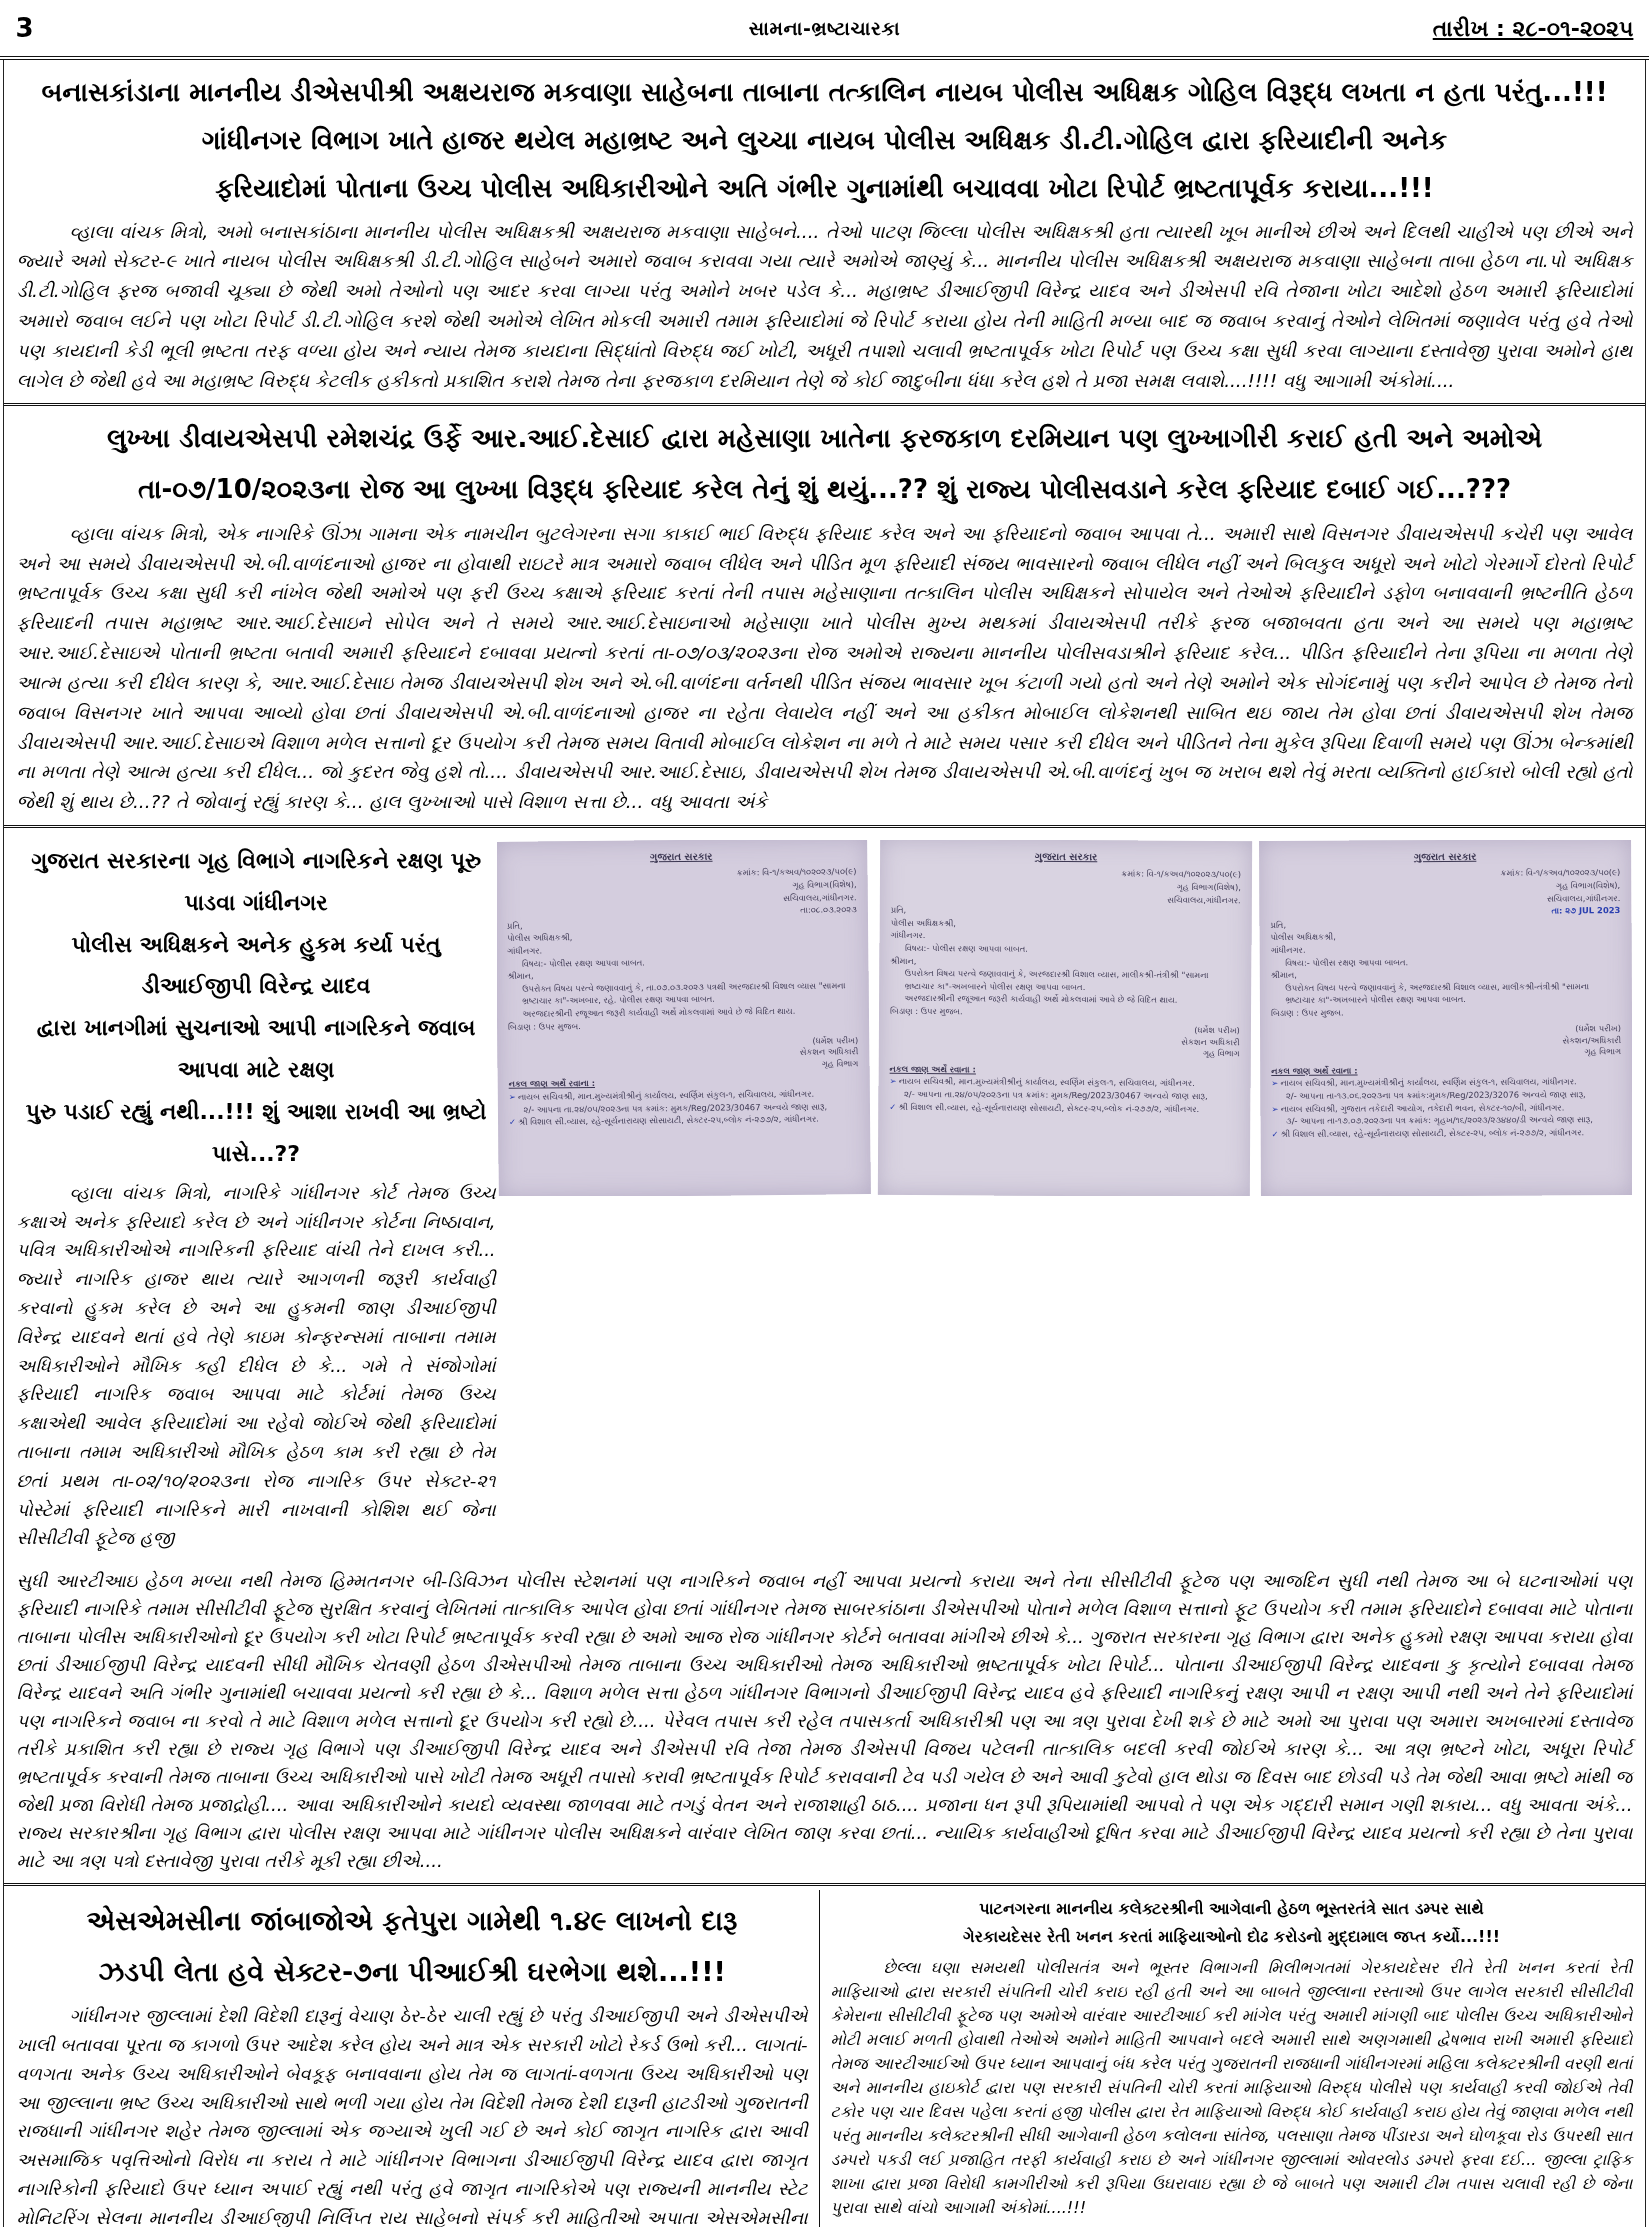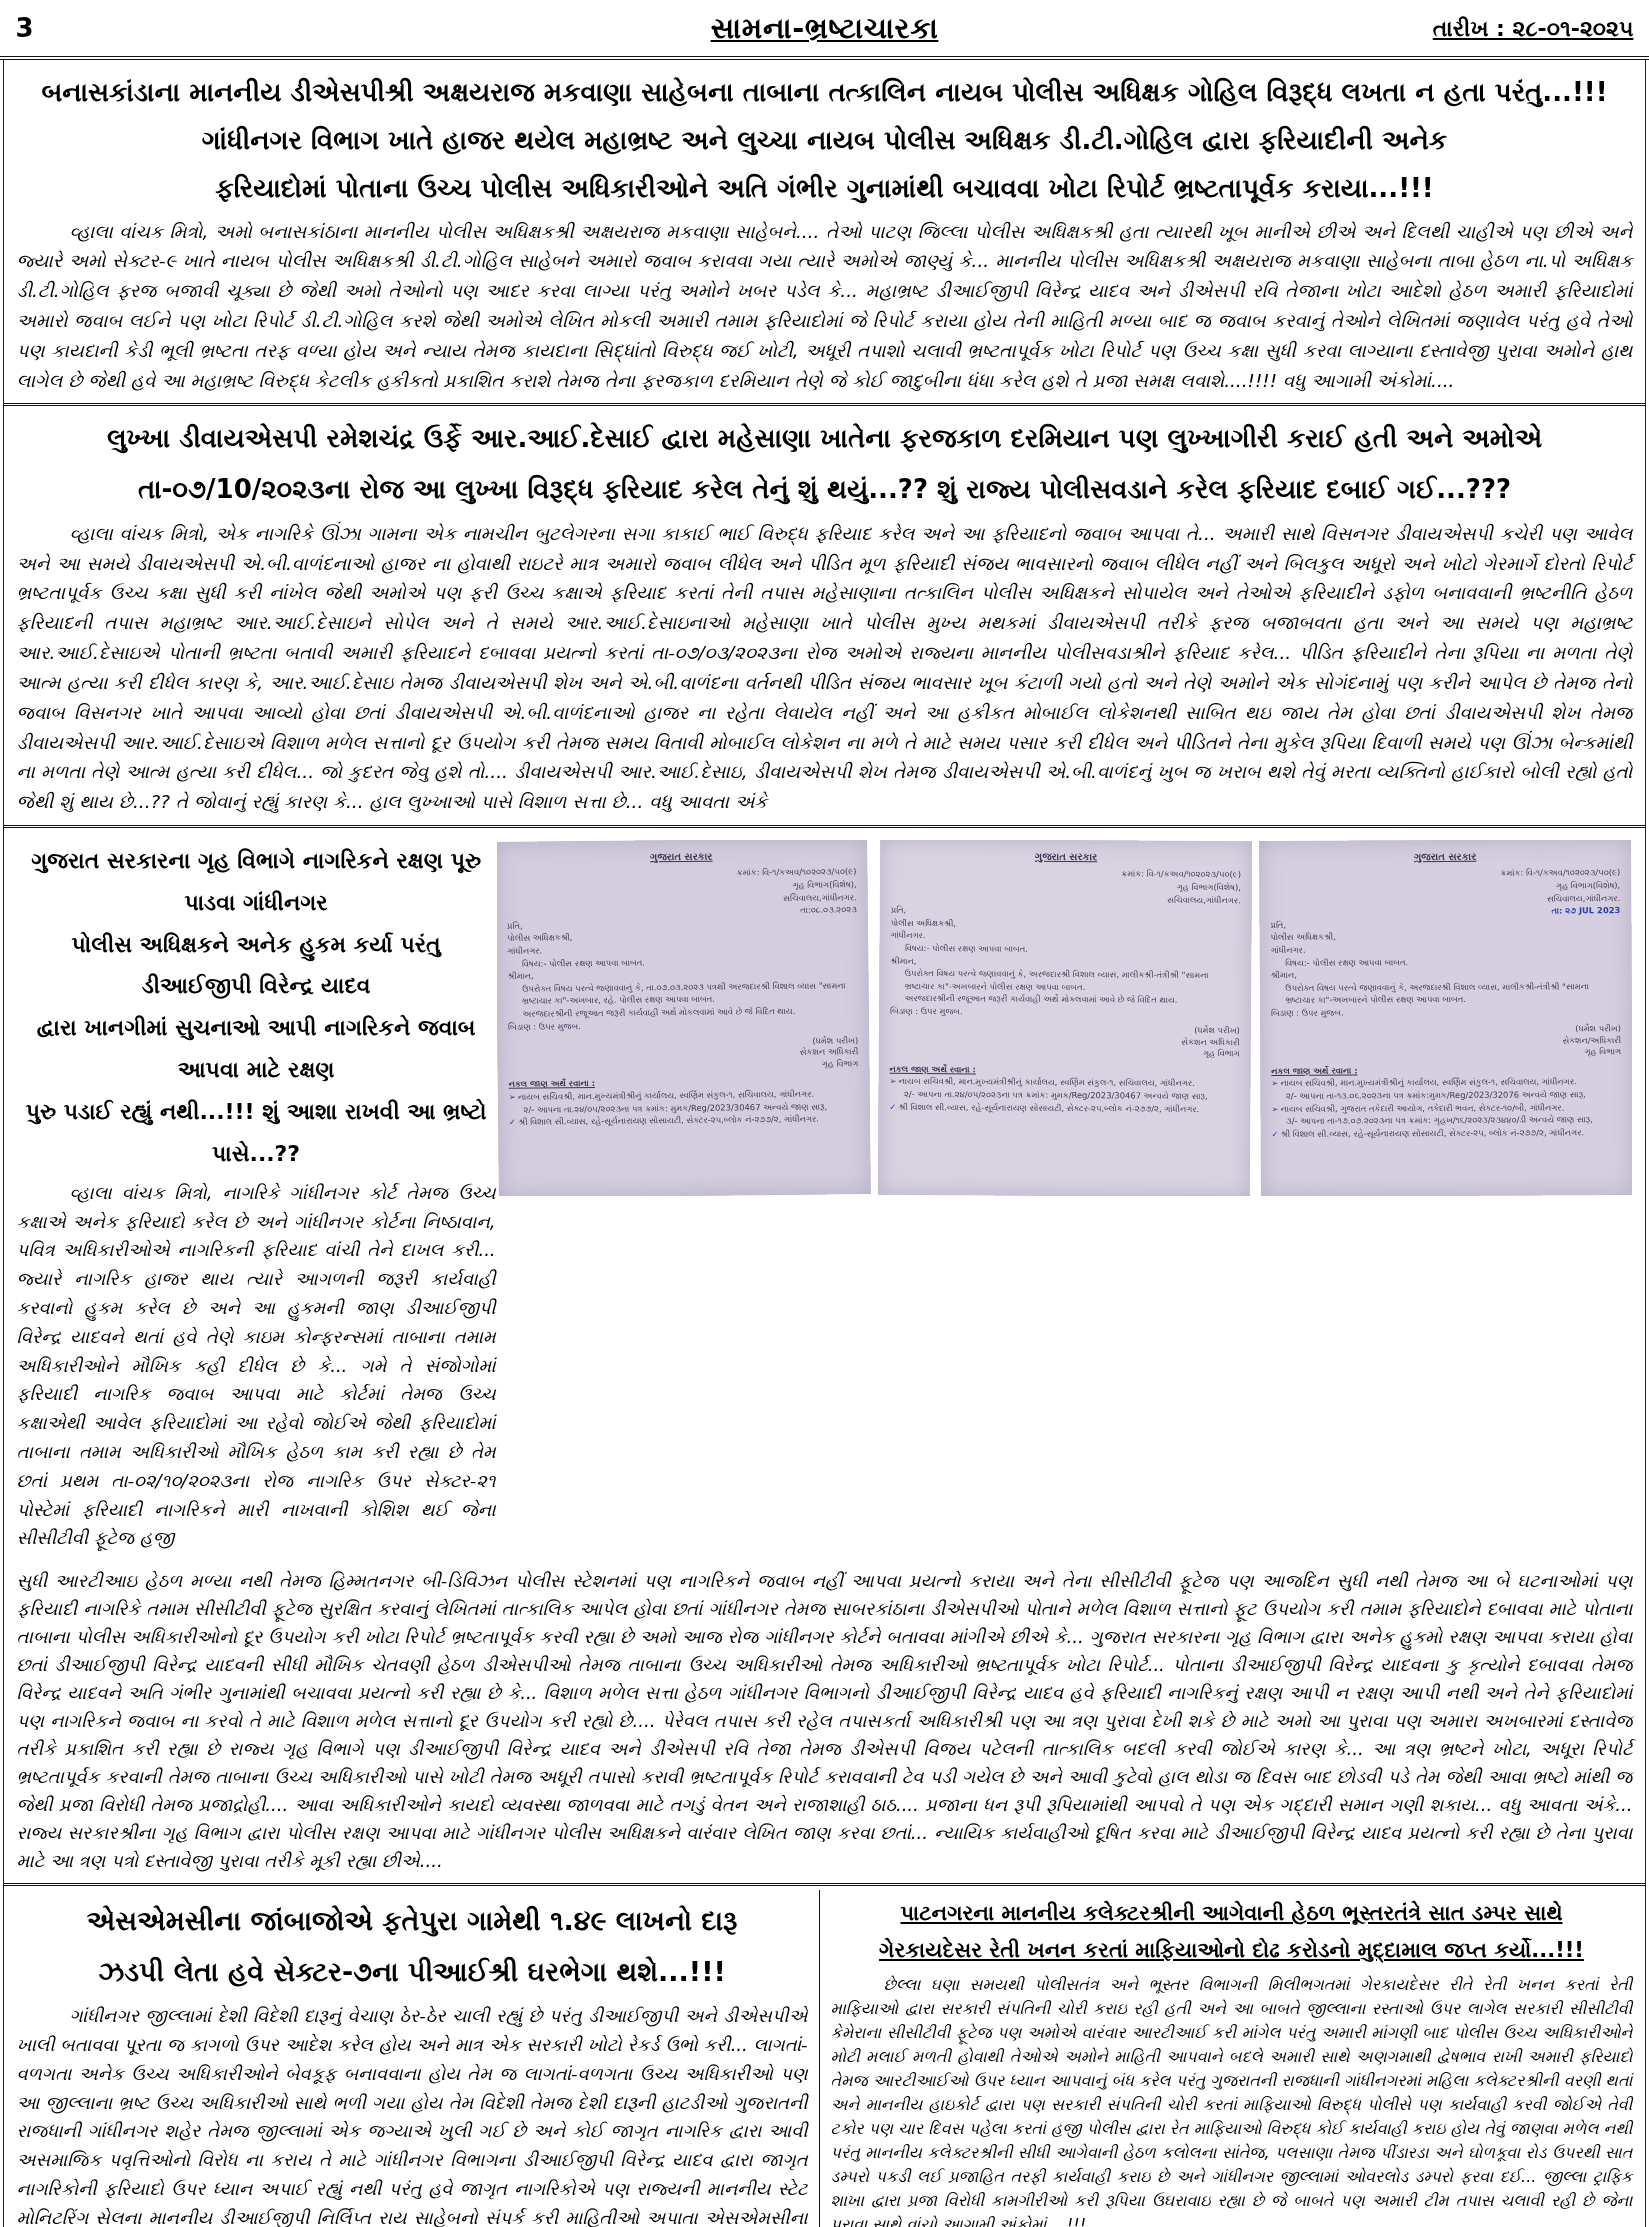--- a/index.html
+++ b/index.html
@@ -1,19 +1,19 @@
 <!DOCTYPE html>
 <html style="font-size:9px"><head>
 <meta charset="utf-8">
 <style>
   html,body{margin:0;padding:0;background:#ffffff;}
   body{width:1649px;height:2227px;font-family:"DejaVu Sans","Liberation Sans",sans-serif;color:#000;}
   .masthead{position:relative;height:56px;padding:0 15.6px;display:flex;align-items:center;justify-content:space-between;}
   .masthead .pageno{font-size:26px;font-weight:bold;}
-  .masthead .title{position:absolute;left:50%;transform:translateX(-50%);font-size:29px;font-weight:bold;letter-spacing:0.6px;text-decoration:underline;}
+  .masthead .title{position:absolute;left:50%;transform:translateX(-50%);font-size:19px;font-weight:bold;letter-spacing:0.6px;}
   .masthead .date{font-size:22px;font-weight:bold;text-decoration:underline;}
   .topline{border-top:4.5px double #111;}
   .frame{border-left:1.1px solid #222;border-right:1.1px solid #222;margin:0 3.3px;padding:0 12.3px;}
   .hline{border-top:3.9px double #111;margin:0 -12.3px;}
   .headline{font-weight:bold;text-align:center;}
   .hl-xl{font-size:26px;line-height:1.85;}
   .hl-l{font-size:26px;line-height:1.95;}
   .hl-m{font-size:22px;line-height:1.9;text-align:center;}
   .bodytext{font-size:18.4px;line-height:1.62;text-align:justify;text-indent:53px;margin:4.5px 0 7.8px 0;}
   .bt-sm{font-size:16px;line-height:1.5;}
@@ -174,21 +174,21 @@
       <div class="headline hl-a4">
         <div>એસએમસીના જાંબાજોએ ફતેપુરા ગામેથી ૧.૪૯ લાખનો દારૂ</div>
         <div>ઝડપી લેતા હવે સેક્ટર-૭ના પીઆઈશ્રી ઘરભેગા થશે...!!!</div>
       </div>
       <p class="bodytext" style="font-size:18px;line-height:1.6;">ગાંધીનગર જીલ્લામાં દેશી વિદેશી દારૂનું વેચાણ ઠેર-ઠેર ચાલી રહ્યું છે પરંતુ ડીઆઈજીપી અને ડીએસપીએ ખાલી બતાવવા પૂરતા જ કાગળો ઉપર આદેશ કરેલ હોય અને માત્ર એક સરકારી ખોટો રેકર્ડ ઉભો કરી... લાગતાં-વળગતા અનેક ઉચ્ચ અધિકારીઓને બેવકૂફ બનાવવાના હોય તેમ જ લાગતાં-વળગતા ઉચ્ચ અધિકારીઓ પણ આ જીલ્લાના ભ્રષ્ટ ઉચ્ચ અધિકારીઓ સાથે ભળી ગયા હોય તેમ વિદેશી તેમજ દેશી દારૂની હાટડીઓ ગુજરાતની રાજધાની ગાંધીનગર શહેર તેમજ જીલ્લામાં એક જગ્યાએ ખુલી ગઈ છે અને કોઈ જાગૃત નાગરિક દ્વારા આવી અસમાજિક પવૃત્તિઓનો વિરોધ ના કરાય તે માટે ગાંધીનગર વિભાગના ડીઆઈજીપી વિરેન્દ્ર યાદવ દ્વારા જાગૃત નાગરિકોની ફરિયાદો ઉપર ધ્યાન અપાઈ રહ્યું નથી પરંતુ હવે જાગૃત નાગરિકોએ પણ રાજ્યની માનનીય સ્ટેટ મોનિટરિંગ સેલના માનનીય ડીઆઈજીપી નિર્લિપ્ત રાય સાહેબનો સંપર્ક કરી માહિતીઓ અપાતા એસએમસીના જાંબાજ કર્મીઓએ વિદેશી દારૂની કુલ-૨૮૮ બોટલો જપ્ત કરી કુલ-૧.૪૯ લાખનો વિદેશી દારૂ પિન્ટુ ઠાકોરના ત્યાથી ઝડપી લઈ સેક્ટર-૭ પોલીસને જાણ કરાઇ છે અને આટલી મોટી માત્રામાં દારૂ મળતા હવે સેક્ટર-૭ પીઆઈશ્રીને ઘર ભેગા કરાશે પરંતુ છ-બાર મહિના રહી ફરી પાછલે બારણે ફરી નોકરી ઉપર લઈ લેવાશે અને ફરી સેક્ટર-૭ ના પીઆઈશ્રી વિદેશી, દેશી દારૂ વેચાવરાવવાનું ચાલુ કરી દેશે અને ફરી પ્રજા વિરોધી કર્યો કોઈ ડીઆઈજીપી વિરેન્દ્ર યાદવ જેવા મહાભ્રષ્ટની મદદગારીમાં ચાલુ કરાઇ દેવાશે....!!! હાલ એસએમસીના જાંબાજો દ્વારા ફતેપુરા ગામમાં ઉમિયા ફ્લેટની બાજુમાં ઘણા સમયથી પોલીસની મહેરબાની હેઠળ વિદેશી દારૂ વેચતા પિન્ટુ ઠાકોરને ઝડપી લેવાયો છે જેથી ચોકી જઈ સેક્ટર-૨૧ ની પોલીસે પણ આદિવાળા ગામે વરસોથી દારૂ વેચી રહેલ સવિતાબેન દંતાણીને ત્યાંથી ૯૬ બોટલ વિદેશી દારૂ ઝડપી લઈ આગોતરી કાર્યવાહી કરતાં તેઓ બચી ગયેલ છે પરંતુ હજી મંત્રી વિસ્તારની પાછળ દેશી વિદેશી દારૂ વેચાઈ રહ્યો છે તેમજ સેક્ટર-૨૪માં પણ વિના રોકટોક વિદેશી દારૂ વેચાઈ રહ્યો હોવાથી માનનીય એસએમસીની મદદ ના લેવાય અને દારૂ ઝડપાઈ જાય તેવી માંગ ઉઠી છે....!!!</p>
     </div>
 
     <div class="bcol-right" style="padding-top:5.6px;">
 
       <div>
-        <div class="headline" style="font-size:21px;line-height:1.75;text-decoration:underline;">
+        <div class="headline" style="font-size:16px;line-height:1.75;">
           <div>પાટનગરના માનનીય કલેક્ટરશ્રીની આગેવાની હેઠળ ભૂસ્તરતંત્રે સાત ડમ્પર સાથે</div>
           <div>ગેરકાયદેસર રેતી ખનન કરતાં માફિયાઓનો દોઢ કરોડનો મુદ્દામાલ જપ્ત કર્યો...!!!</div>
         </div>
         <p class="bodytext bt-sm">છેલ્લા ઘણા સમયથી પોલીસતંત્ર અને ભૂસ્તર વિભાગની મિલીભગતમાં ગેરકાયદેસર રીતે રેતી ખનન કરતાં રેતી માફિયાઓ દ્વારા સરકારી સંપતિની ચોરી કરાઇ રહી હતી અને આ બાબતે જીલ્લાના રસ્તાઓ ઉપર લાગેલ સરકારી સીસીટીવી કેમેરાના સીસીટીવી ફૂટેજ પણ અમોએ વારંવાર આરટીઆઈ કરી માંગેલ પરંતુ અમારી માંગણી બાદ પોલીસ ઉચ્ચ અધિકારીઓને મોટી મલાઈ મળતી હોવાથી તેઓએ અમોને માહિતી આપવાને બદલે અમારી સાથે અણગમાથી દ્વેષભાવ રાખી અમારી ફરિયાદો તેમજ આરટીઆઈઓ ઉપર ધ્યાન આપવાનું બંધ કરેલ પરંતુ ગુજરાતની રાજધાની ગાંધીનગરમાં મહિલા કલેક્ટરશ્રીની વરણી થતાં અને માનનીય હાઇકોર્ટ દ્વારા પણ સરકારી સંપતિની ચોરી કરતાં માફિયાઓ વિરુદ્ધ પોલીસે પણ કાર્યવાહી કરવી જોઈએ તેવી ટકોર પણ ચાર દિવસ પહેલા કરતાં હજી પોલીસ દ્વારા રેત માફિયાઓ વિરુદ્ધ કોઈ કાર્યવાહી કરાઇ હોય તેવું જાણવા મળેલ નથી પરંતુ માનનીય કલેક્ટરશ્રીની સીધી આગેવાની હેઠળ કલોલના સાંતેજ, પલસાણા તેમજ પીંડારડા અને ઘોળકૂવા રોડ ઉપરથી સાત ડમ્પરો પકડી લઈ પ્રજાહિત તરફી કાર્યવાહી કરાઇ છે અને ગાંધીનગર જીલ્લામાં ઓવરલોડ ડમ્પરો ફરવા દઈ... જીલ્લા ટ્રાફિક શાખા દ્વારા પ્રજા વિરોધી કામગીરીઓ કરી રૂપિયા ઉઘરાવાઇ રહ્યા છે જે બાબતે પણ અમારી ટીમ તપાસ ચલાવી રહી છે જેના પુરાવા સાથે વાંચો આગામી અંકોમાં....!!!</p>
       </div>
 
       <div class="divider-heavy"></div>
 
     </div>
   </div>

